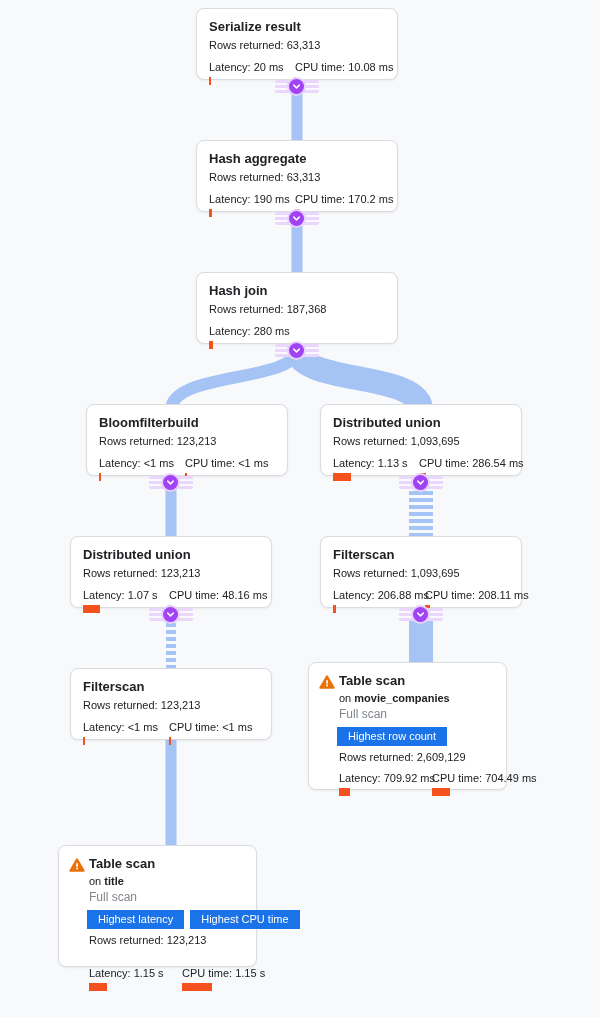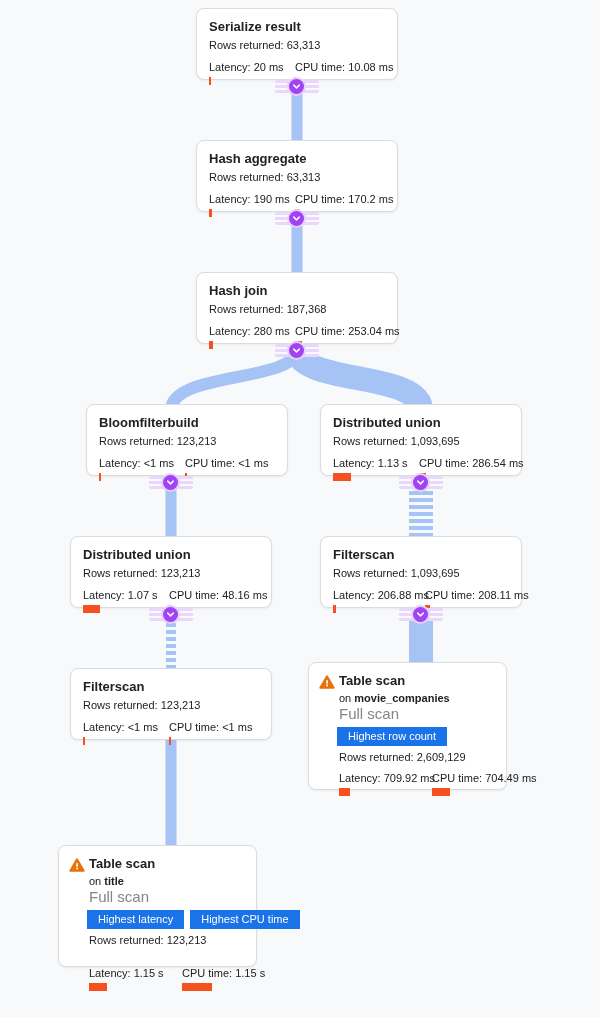--- a/index.html
+++ b/index.html
@@ -23,21 +23,21 @@
   .card.big{width:199px;padding:10px 12px 10px 30px;}
   .title{font-size:13px;font-weight:bold;color:#202124;line-height:16px;}
   .rows{font-size:11px;margin-top:3px;line-height:14px;}
   .metrics{display:flex;margin-top:9px;}
   .metric-left{width:86px;flex:none;}
   .metric-right{flex:1;}
   .mlabel{font-size:11px;line-height:13px;}
   .bar{height:8px;margin-top:3px;background:#f4511e;width:2px;}
   .online{font-size:11px;margin-top:2px;line-height:14px;}
   .online b{font-weight:bold;}
-  .fullscan{font-size:15px;color:#80868b;margin-top:2px;line-height:14px;}
+  .fullscan{font-size:12px;color:#80868b;margin-top:2px;line-height:14px;}
   .badges{margin-top:5px;margin-bottom:4px;margin-left:-2px;}
   .badge{
     display:inline-block;background:#1a73e8;color:#fff;
     font-size:11px;line-height:13px;padding:3px 11px;
     border-radius:0;margin-right:6px;
   }
   .warn{position:absolute;left:10px;top:11px;width:16px;height:16px;}
 
   .junction-stripes{
     position:absolute;z-index:2;width:44px;height:13px;border-radius:2px;
@@ -95,24 +95,20 @@
 </div>
 
 <div class="card" style="left:196px;top:272px">
   <div class="title">Hash join</div>
   <div class="rows"><span>Rows returned:</span> <span>187,368</span></div>
   <div class="metrics">
     <div class="metric-left">
       <div class="mlabel"><span>Latency:</span> <span>280 ms</span></div>
       <div class="bar" style="width: 4.38261px;"></div>
     </div>
-    <div class="metric-right">
-      <div class="mlabel"><span>CPU time:</span> <span>253.04 ms</span></div>
-      <div class="bar" style="width: 6.60104px;"></div>
-    </div>
   </div>
 </div>
 
 <div class="card" style="left:86px;top:404px">
   <div class="title">Bloomfilterbuild</div>
   <div class="rows"><span>Rows returned:</span> <span>123,213</span></div>
   <div class="metrics">
     <div class="metric-left">
       <div class="mlabel"><span>Latency:</span> <span>&lt;1 ms</span></div>
       <div class="bar" style="width: 2px;"></div>

